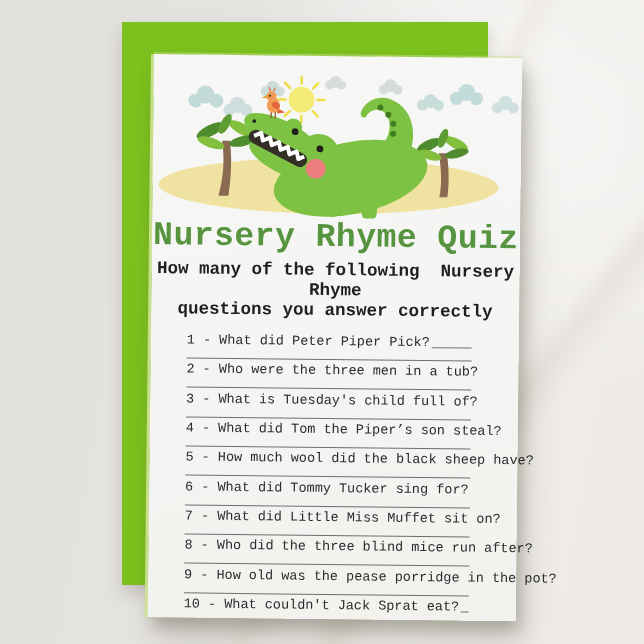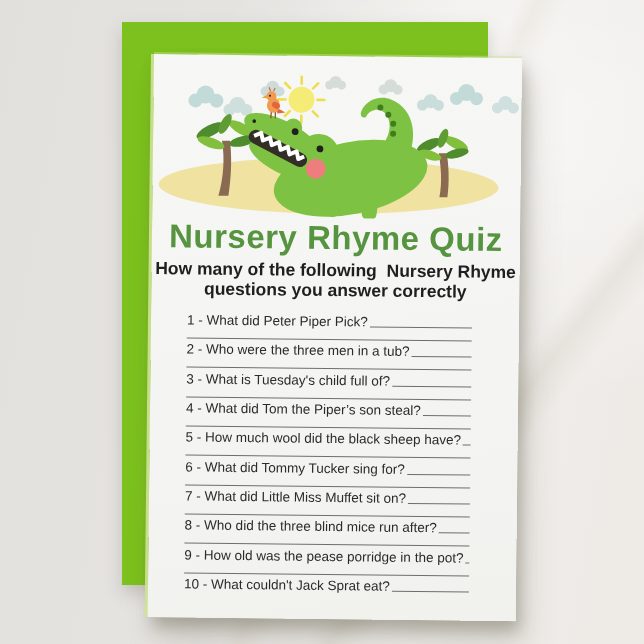--- a/index.html
+++ b/index.html
@@ -3,21 +3,21 @@
 <meta charset="utf-8">
 <style>
   html,body{margin:0;padding:0;}
   .scene{
     position:relative;width:644px;height:644px;overflow:hidden;
     background:
       linear-gradient(115deg, rgba(0,0,0,0) 55%, rgba(200,188,165,0.14) 57%, rgba(0,0,0,0) 60%),
       linear-gradient(128deg, rgba(0,0,0,0) 70%, rgba(185,175,158,0.18) 72.5%, rgba(0,0,0,0) 76%),
       radial-gradient(80% 60% at 85% 20%, rgba(255,255,255,0.5), rgba(255,255,255,0) 70%),
       linear-gradient(100deg,#e2e0dd 0%,#e6e4e1 38%,#f1efec 62%,#edeae6 100%);
-    font-family:Liberation Sans, sans-serif;
+    font-family:Liberation Mono, monospace;
   }
   .green-card{
     position:absolute;left:122px;top:22px;width:366px;height:563px;
     background:#7cc11e;
     box-shadow:0 8px 16px rgba(95,90,70,0.25);
   }
   .white-card{
     position:absolute;left:154px;top:54px;width:368px;height:563px;
     transform:rotate(0.65deg);transform-origin:0 0;
     background:linear-gradient(170deg,#f7f7f5 0%,#f4f4f2 60%,#f1f1ee 100%);

